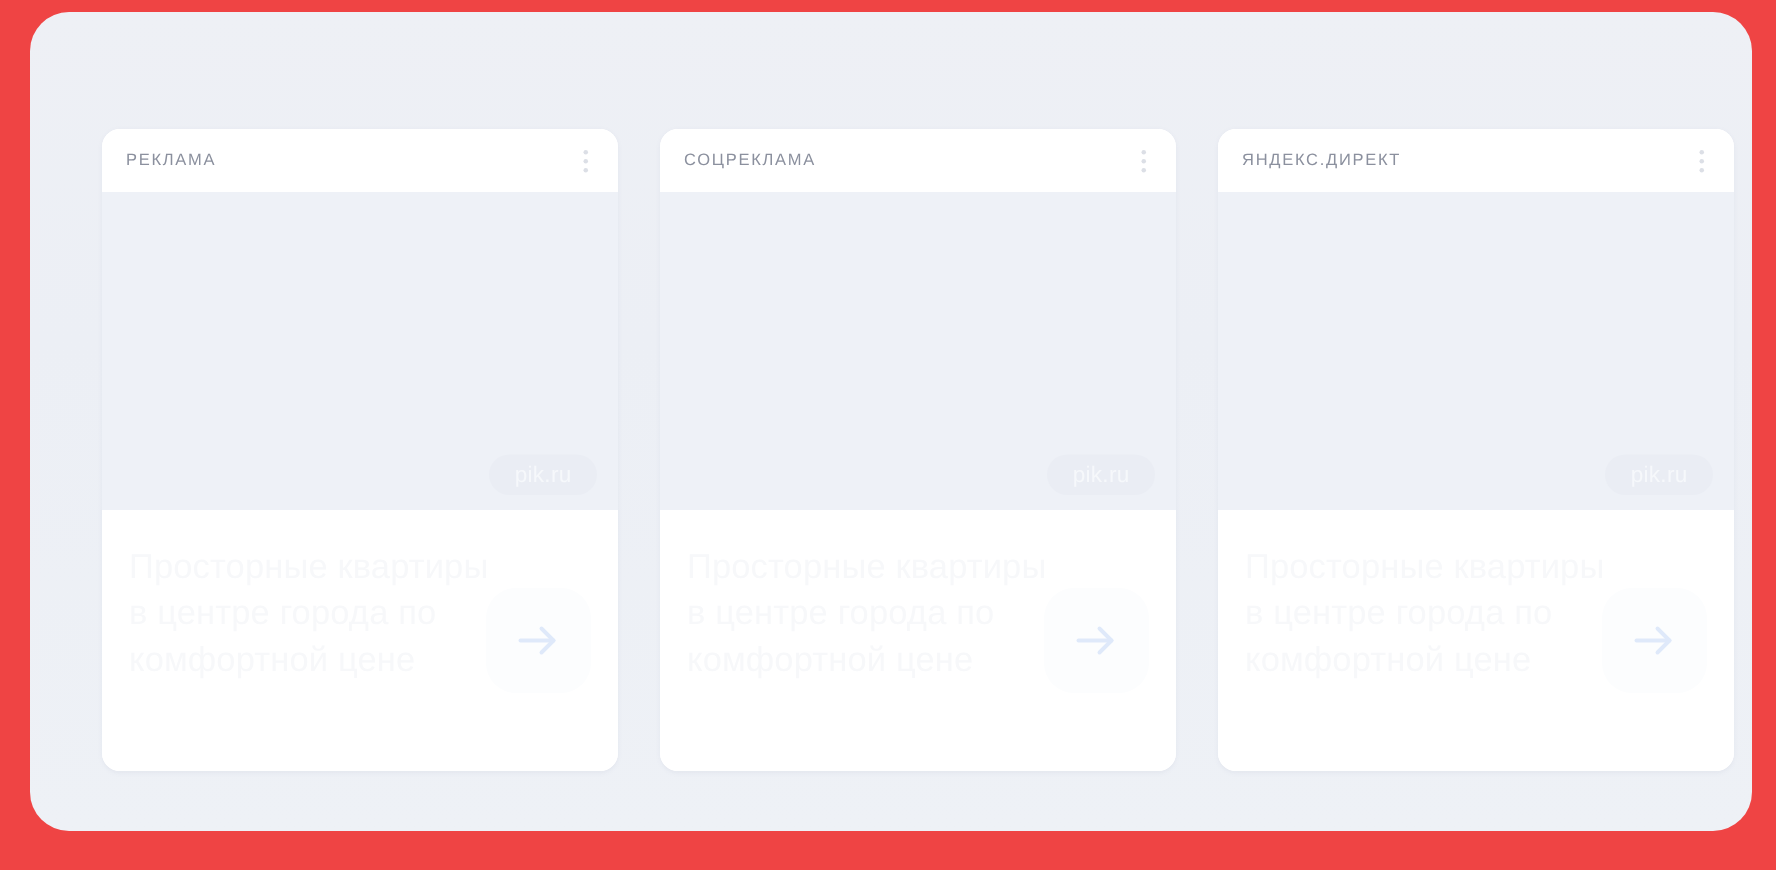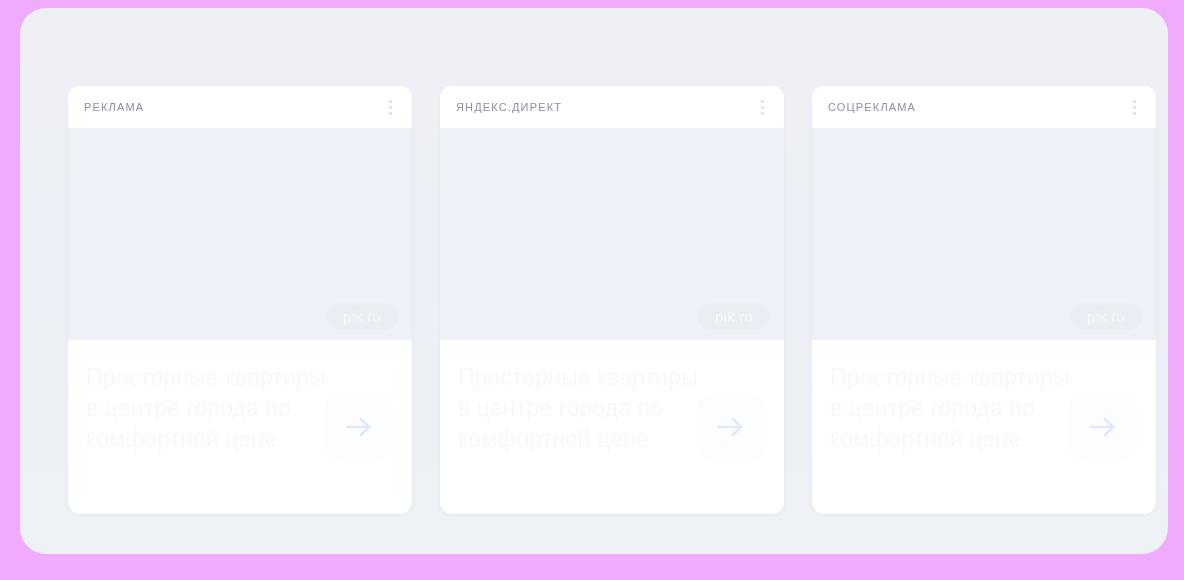--- a/index.html
+++ b/index.html
@@ -12,21 +12,21 @@
     background: #ffffff;
     font-family: "Liberation Sans", sans-serif;
     overflow: hidden;
   }
 
   .stage {
     position: absolute;
     left: 0; top: 0;
     width: 1184px;
     height: 580px;
-    background: #f0abfc;
+    background: #ef4444;
   }
 
   
   .panel {
     position: absolute;
     left: 20px;
     top: 8px;
     width: 1148px;
     height: 546px;
     border-radius: 26px;
@@ -178,21 +178,21 @@
             <svg width="38" height="38" viewBox="0 0 38 38" fill="none">
               <path d="M7 19 H29" stroke="#dfe9fa" stroke-width="2.6" stroke-linecap="round"></path>
               <path d="M21 11 L29 19 L21 27" stroke="#dfe9fa" stroke-width="2.6" stroke-linecap="round" stroke-linejoin="round" fill="none"></path>
             </svg>
           </div>
         </div>
       </div>
 
       <div class="card">
         <div class="card-header">
-          <span class="card-title">ЯНДЕКС.ДИРЕКТ</span>
+          <span class="card-title">СОЦРЕКЛАМА</span>
           <span class="kebab">
             <span></span>
               <span></span>
               <span></span>
           </span>
         </div>
         <div class="card-media">
           <span class="watermark">pik.ru</span>
         </div>
         <div class="card-body">
@@ -201,21 +201,21 @@
             <svg width="38" height="38" viewBox="0 0 38 38" fill="none">
               <path d="M7 19 H29" stroke="#dfe9fa" stroke-width="2.6" stroke-linecap="round"></path>
               <path d="M21 11 L29 19 L21 27" stroke="#dfe9fa" stroke-width="2.6" stroke-linecap="round" stroke-linejoin="round" fill="none"></path>
             </svg>
           </div>
         </div>
       </div>
 
       <div class="card">
         <div class="card-header">
-          <span class="card-title">СОЦРЕКЛАМА</span>
+          <span class="card-title">ЯНДЕКС.ДИРЕКТ</span>
           <span class="kebab">
             <span></span>
               <span></span>
               <span></span>
           </span>
         </div>
         <div class="card-media">
           <span class="watermark">pik.ru</span>
         </div>
         <div class="card-body">

